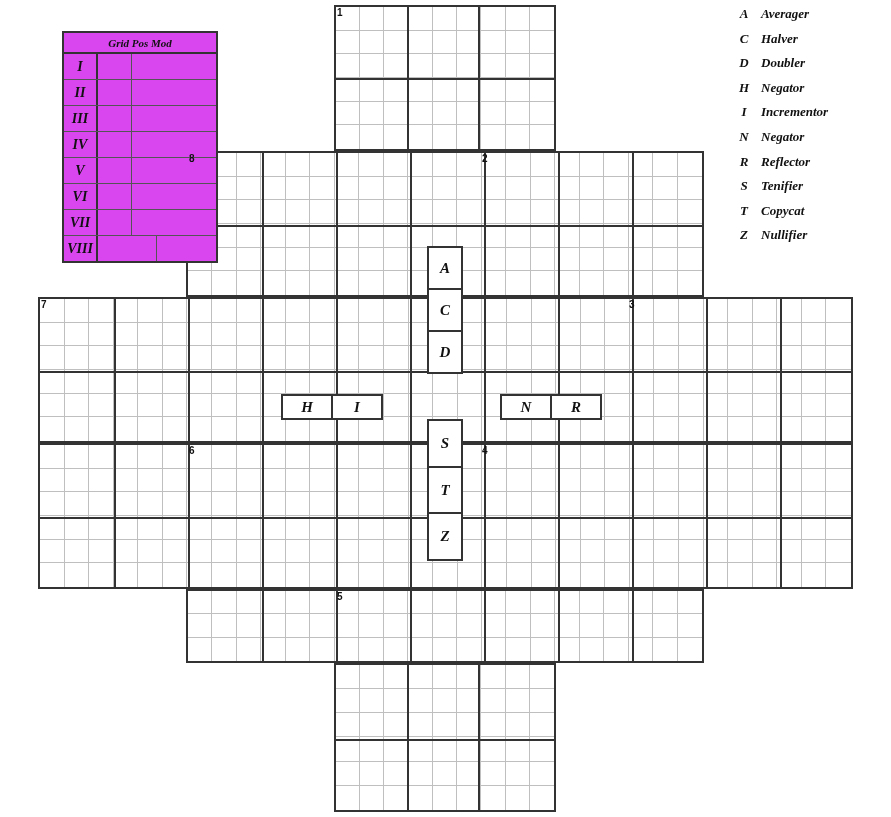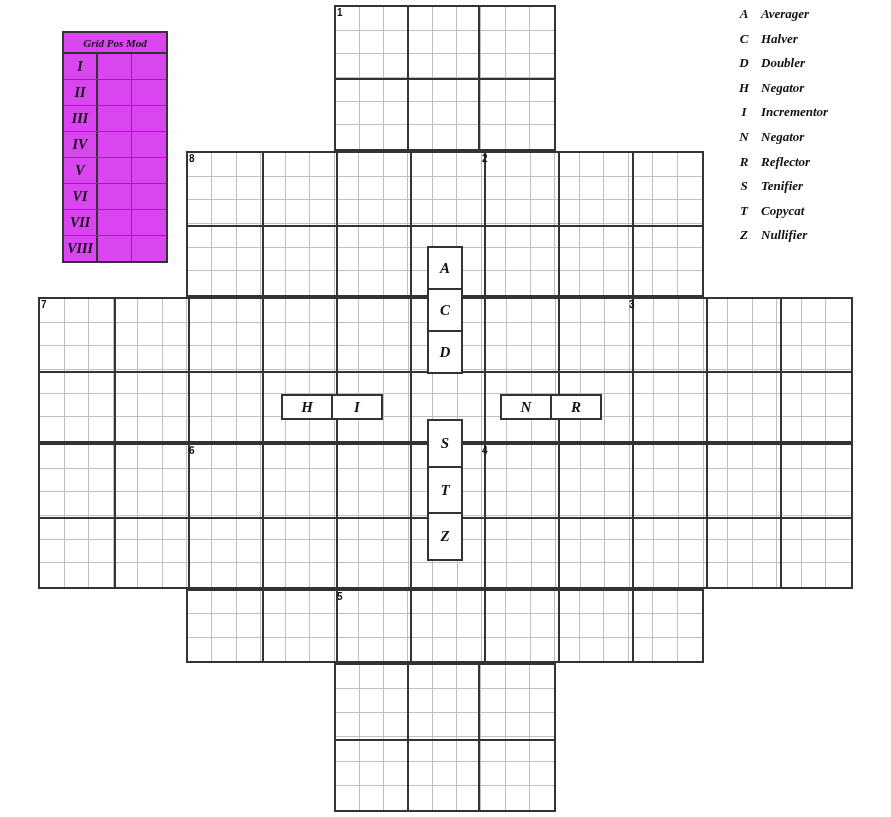--- a/index.html
+++ b/index.html
@@ -131,21 +131,21 @@
     font-style: italic;
     border-bottom: 2px solid #333333;
     color: #111111;
     white-space: nowrap;
   }
   #gpm .gpm-row {
     display: flex;
     height: 25px;
     border-bottom: 1px solid #555555;
   }
-  #gpm .gpm-row:last-child { border-bottom: none; }
+  #gpm .gpm-row:last-child { border-bottom: none; gap: 25px; }
   #gpm .gpm-label {
     width: 34px;
     display: flex;
     align-items: center;
     justify-content: center;
     font-style: italic;
     font-weight: bold;
     font-size: 14px;
     border-right: 2px solid #333333;
     color: #111111;

